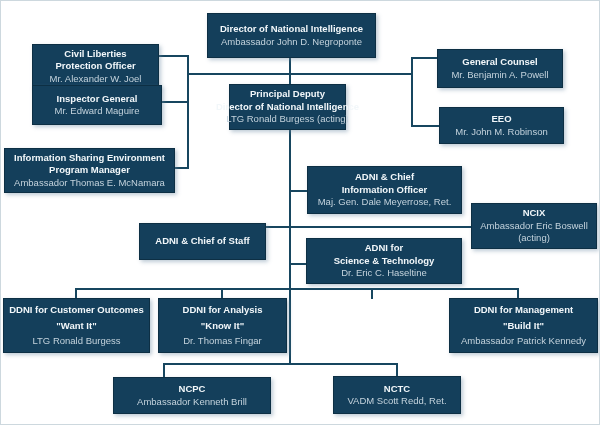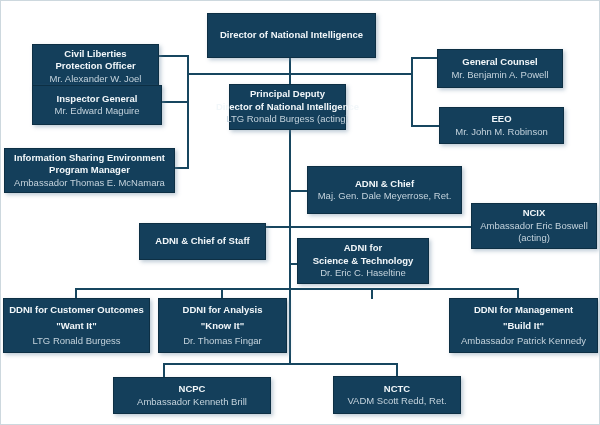--- a/index.html
+++ b/index.html
@@ -64,20 +64,21 @@
   <div class="vl" style="left:74px;top:287px;height:11px"></div>
   <div class="vl" style="left:220px;top:287px;height:11px"></div>
   <div class="vl" style="left:370px;top:287px;height:11px"></div>
   <div class="vl" style="left:516px;top:287px;height:11px"></div>
   <div class="hl" style="left:162px;top:362px;width:235px"></div>
   <div class="vl" style="left:162px;top:362px;height:15px"></div>
   <div class="vl" style="left:395px;top:362px;height:15px"></div>
 
   <div class="node" style="left:206px;top:12px;width:169px;height:45px">
     <div class="t">Director of National Intelligence</div>
+    <div class="n">Ambassador John D. Negroponte</div>
   </div>
 
   <div class="node" style="left:31px;top:43px;width:127px;height:45px">
     <div class="t">Civil Liberties</div>
     <div class="t">Protection Officer</div>
     <div class="n">Mr. Alexander W. Joel</div>
   </div>
 
   <div class="node" style="left:31px;top:84px;width:130px;height:40px">
     <div class="t">Inspector General</div>
@@ -101,34 +102,35 @@
     <div class="n">Mr. Benjamin A. Powell</div>
   </div>
 
   <div class="node" style="left:438px;top:106px;width:125px;height:37px">
     <div class="t">EEO</div>
     <div class="n">Mr. John M. Robinson</div>
   </div>
 
   <div class="node" style="left:306px;top:165px;width:155px;height:48px">
     <div class="t">ADNI &amp; Chief</div>
+    <div class="t">Information Officer</div>
     <div class="n">Maj. Gen. Dale Meyerrose, Ret.</div>
   </div>
 
   <div class="node" style="left:470px;top:202px;width:126px;height:46px">
     <div class="t">NCIX</div>
     <div class="n">Ambassador Eric Boswell</div>
     <div class="n">(acting)</div>
   </div>
 
   <div class="node" style="left:138px;top:222px;width:127px;height:37px">
     <div class="t">ADNI &amp; Chief of Staff</div>
   </div>
 
-  <div class="node" style="left:296px;top:237px;width:132px;height:46px">
+  <div class="node" style="left:305px;top:237px;width:156px;height:46px">
     <div class="t">ADNI for</div>
     <div class="t">Science &amp; Technology</div>
     <div class="n">Dr. Eric C. Haseltine</div>
   </div>
 
   <div class="node tall" style="left:2px;top:297px;width:147px;height:55px">
     <div class="t">DDNI for Customer Outcomes</div>
     <div class="t">"Want It"</div>
     <div class="n">LTG Ronald Burgess</div>
   </div>

